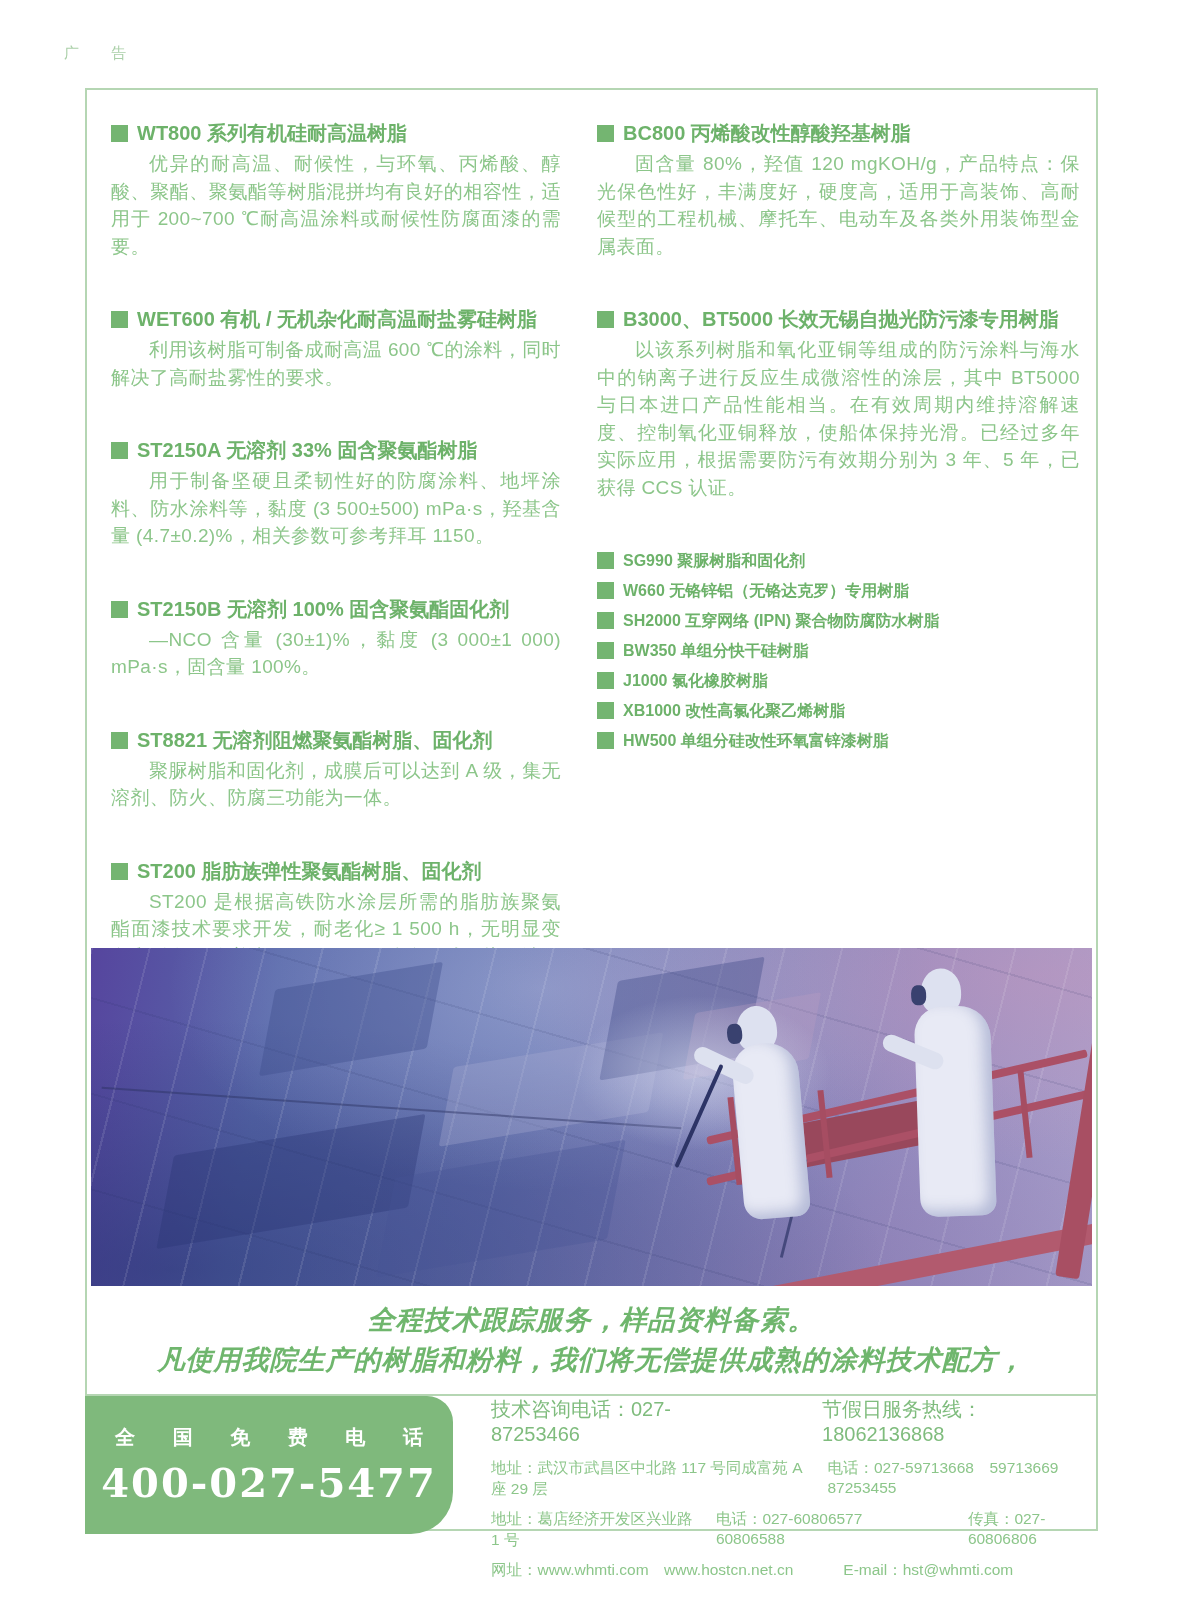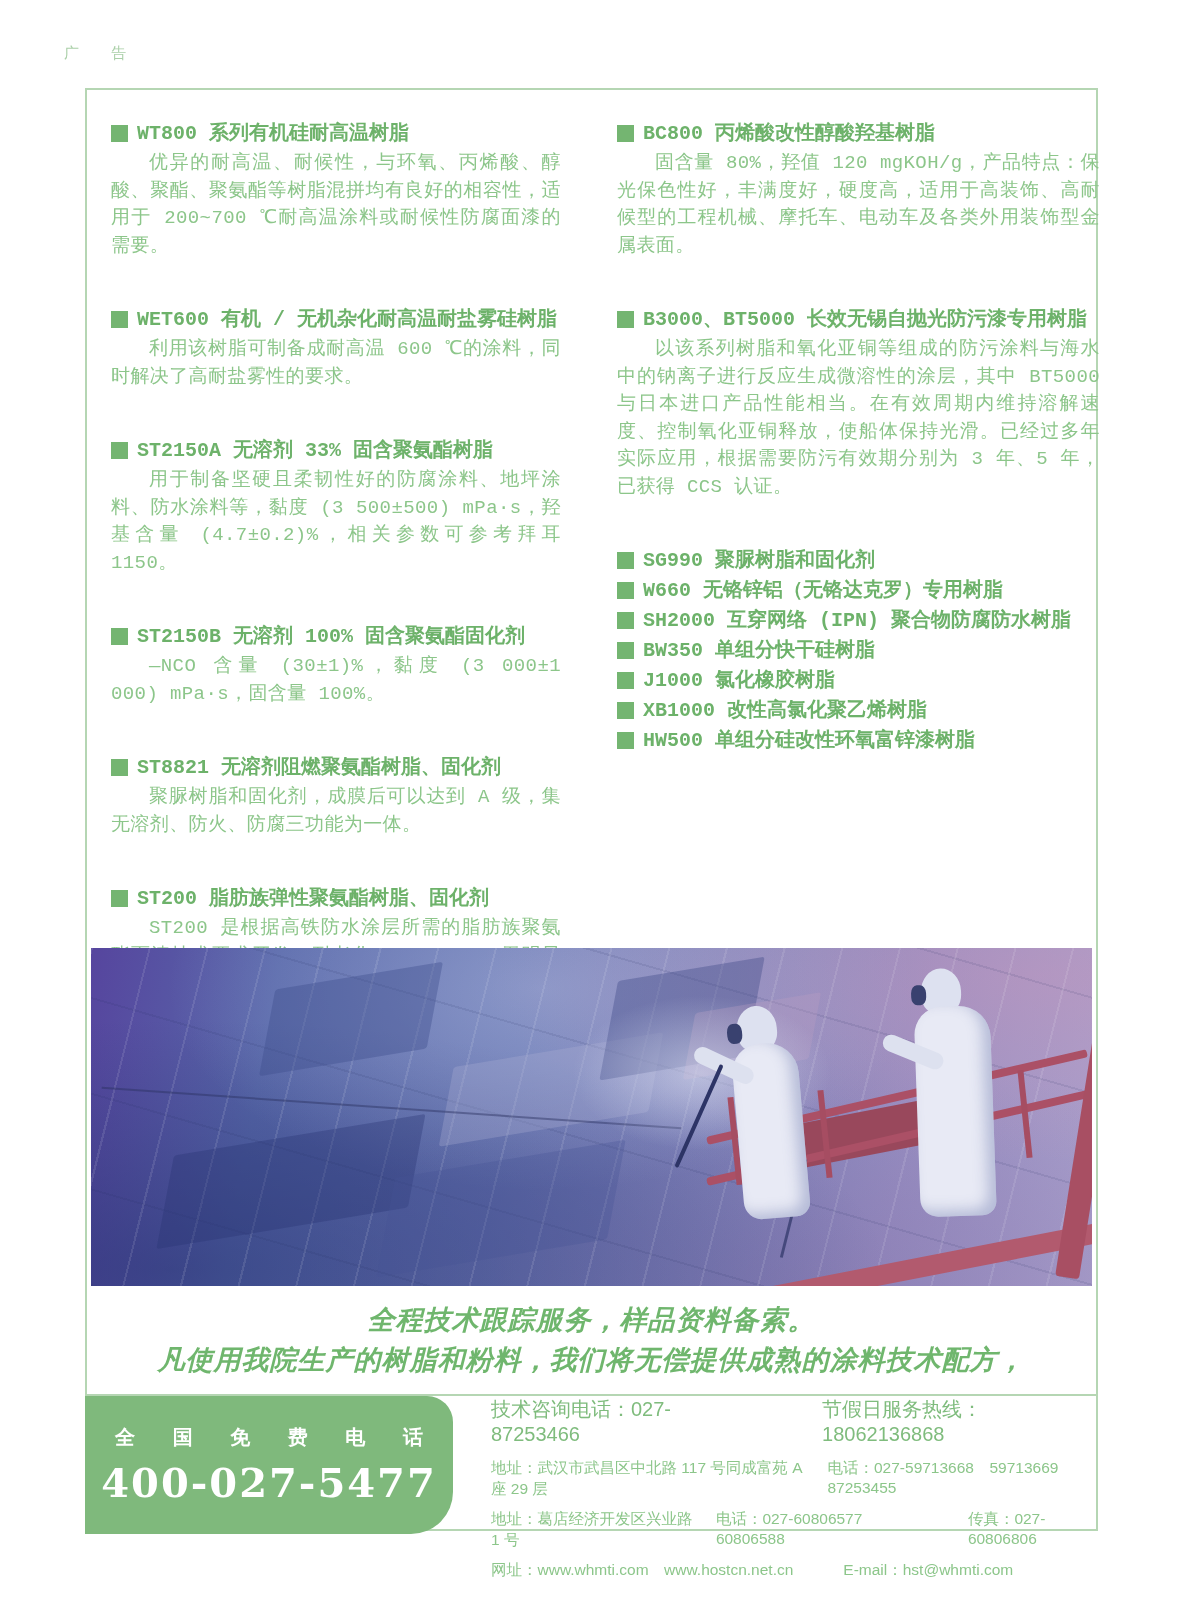--- a/index.html
+++ b/index.html
@@ -4,33 +4,33 @@
 <style>
   html,body{margin:0;padding:0;background:#ffffff;}
   body{width:1187px;height:1600px;position:relative;font-family:"Liberation Sans",sans-serif;overflow:hidden;}
 
   .ad-label{position:absolute;left:64px;top:44px;font-size:15px;font-weight:normal;
     letter-spacing:14px;color:#abd0a9;}
 
   .frame{position:absolute;left:85px;top:88px;width:1013px;height:1443px;
     border:2px solid #b5d6b3;box-sizing:border-box;background:#fff;}
 
-  .columns{display:flex;box-sizing:border-box;height:852px;padding:30px 20px 0 24px;gap:56px;font-family:Liberation Mono, monospace;}
+  .columns{display:flex;box-sizing:border-box;height:852px;padding:30px 20px 0 24px;gap:36px;}
   .col-left{width:450px;flex:none;}
   .col-right{width:483px;flex:none;}
 
   .block{margin-bottom:46px;}
   .block-title{display:flex;gap:9px;color:#6db26a;font-weight:bold;font-size:20px;line-height:27px;}
   .bullet{width:17px;height:17px;background:#74b571;flex:none;margin-top:5px;}
   .title-text{display:block;}
   .block-body{margin:3px 0 0 0;color:#8cc68a;font-size:19px;line-height:27.5px;
     text-indent:2em;text-align:justify;letter-spacing:0.4px;}
 
   .list-group{margin-top:30px;}
-  .list-item{display:flex;gap:9px;color:#6db26a;font-weight:bold;font-size:20px;
+  .list-item{display:flex;gap:9px;color:#6db26a;font-weight:bold;font-size:16px;
     line-height:27px;margin-bottom:3px;}
 
   
   .photo{position:relative;margin:6px 4px 0 4px;height:338px;overflow:hidden;
     background:
       radial-gradient(ellipse at 95% 8%, rgba(205,150,185,0.40), transparent 42%),
       radial-gradient(ellipse at 45% 12%, rgba(195,205,235,0.40), transparent 48%),
       radial-gradient(ellipse at 8% 95%, rgba(30,42,105,0.50), transparent 55%),
       radial-gradient(ellipse at 70% 100%, rgba(120,100,160,0.35), transparent 50%),
       linear-gradient(100deg,#56459e 0%,#5868aa 18%,#6574b1 42%,#7e83ba 62%,#988fc2 80%,#a99fcb 100%);}

